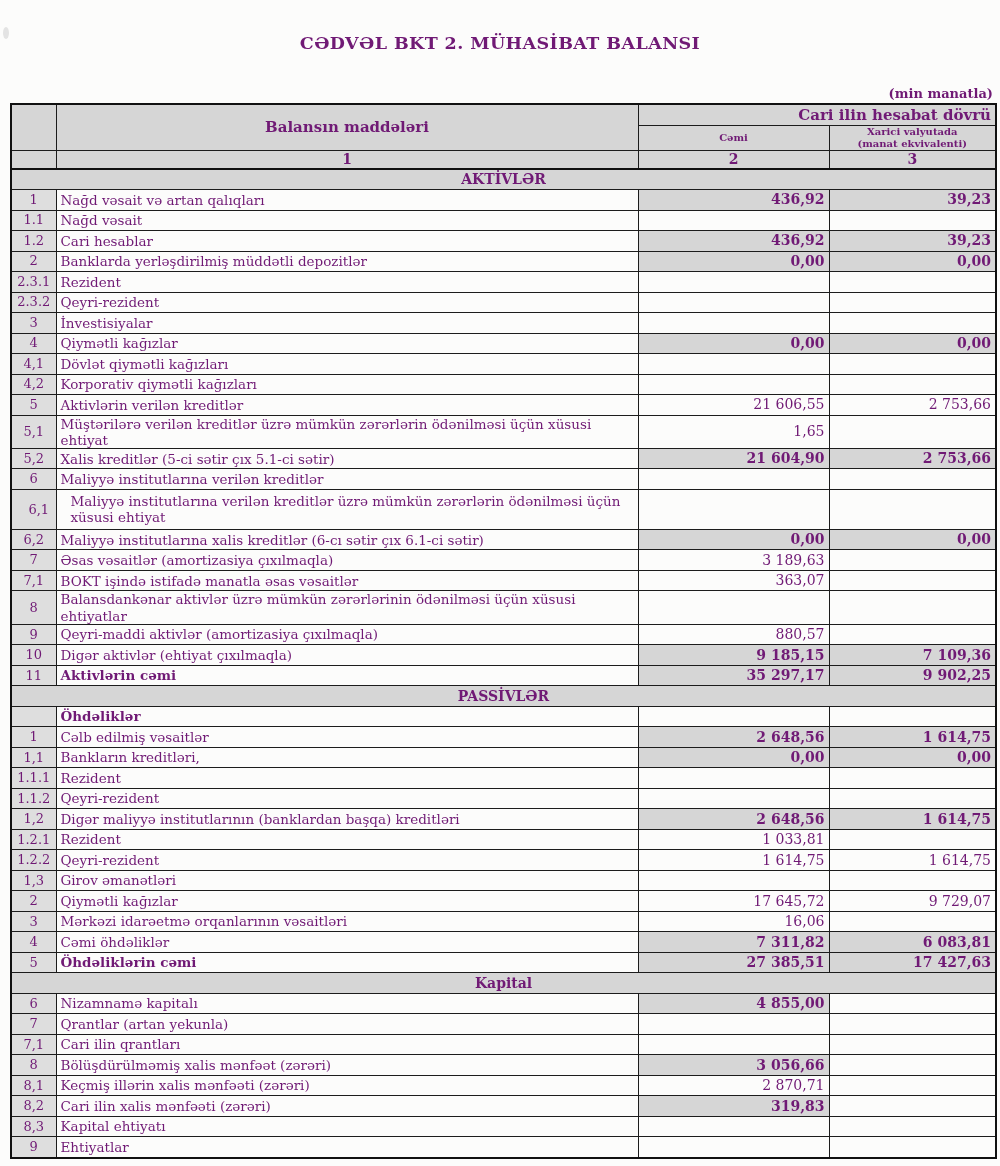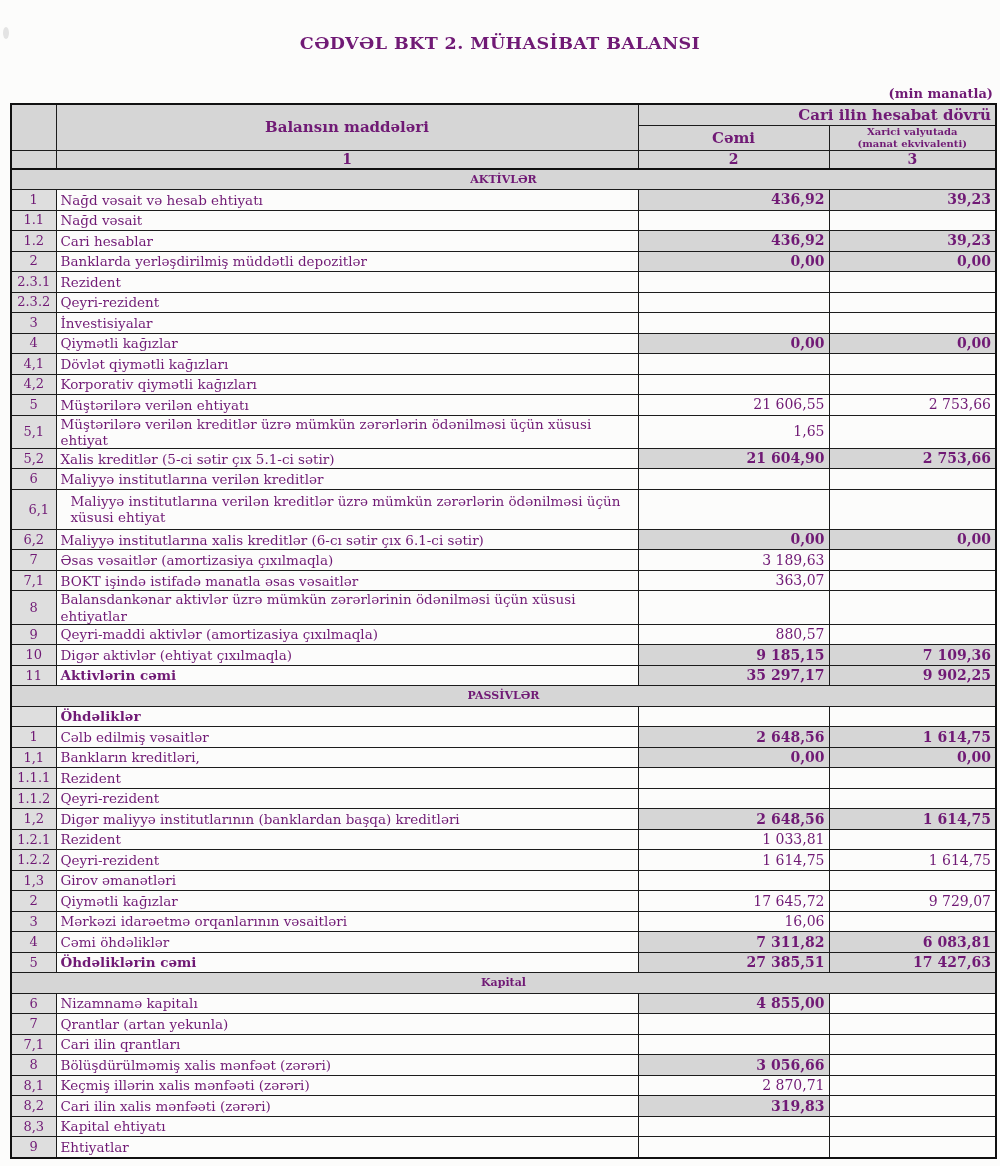--- a/index.html
+++ b/index.html
@@ -37,26 +37,26 @@
     padding:0 4px;
     height:19.5px;
     overflow:hidden;
     vertical-align:middle;
     line-height:1.2;
   }
   tr.tall td{height:39px;padding-left:14px;}
   td.hdr{background:#d6d6d6;text-align:center;font-weight:bold;}
   td.hdr-items{font-size:15px;}
   td.hdr-period{font-size:15px;height:22px;text-align:right;}
-  td.hdr-total{font-size:15px;height:38px;}
+  td.hdr-total{font-size:10px;height:38px;}
   td.hdr-foreign{font-size:10px;white-space:pre-line;line-height:1.15;}
   tr.hdr-nums td{height:17px;font-size:14px;border-bottom:2px solid #111;}
   td.section{
     background:#d6d6d6;text-align:center;font-weight:bold;
-    font-size:11px;height:18px;
+    font-size:14px;height:18px;
     border-top:2px solid #111;border-bottom:2px solid #111;
   }
   td.numcell{
     background:#dedede;text-align:center;font-size:13px;padding:0 1px;
   }
   td.item{padding-left:6px;}
   td.boldlbl{font-weight:bold;}
   td.val{text-align:right;padding-right:8px;font-size:14px;}
   td.shaded{background:#d6d6d6;font-weight:bold;}
 </style>
@@ -92,21 +92,21 @@
         <td class="hdr">1</td>
         <td class="hdr">2</td>
         <td class="hdr">3</td>
       </tr>
 
     <tr>
           <td colspan="4" class="section">AKTİVLƏR</td>
         </tr>
         <tr>
           <td class="numcell">1</td>
-          <td class="item">Nağd vəsait və hesab ehtiyatı</td>
+          <td class="item">Nağd vəsait və artan qalıqları</td>
           <td class="val shaded">436,92</td>
           <td class="val shaded">39,23</td>
         </tr>
         <tr>
           <td class="numcell">1.1</td>
           <td class="item">Nağd vəsait</td>
           <td class="val"></td>
           <td class="val"></td>
         </tr>
         <tr>
@@ -152,21 +152,21 @@
           <td class="val"></td>
         </tr>
         <tr>
           <td class="numcell">4,2</td>
           <td class="item">Korporativ qiymətli kağızları</td>
           <td class="val"></td>
           <td class="val"></td>
         </tr>
         <tr>
           <td class="numcell">5</td>
-          <td class="item">Müştərilərə verilən ehtiyatı</td>
+          <td class="item">Aktivlərin verilən kreditlər</td>
           <td class="val">21 606,55</td>
           <td class="val">2 753,66</td>
         </tr>
         <tr>
           <td class="numcell">5,1</td>
           <td class="item">Müştərilərə verilən kreditlər üzrə mümkün zərərlərin ödənilməsi üçün xüsusi ehtiyat</td>
           <td class="val">1,65</td>
           <td class="val"></td>
         </tr>
         <tr>

